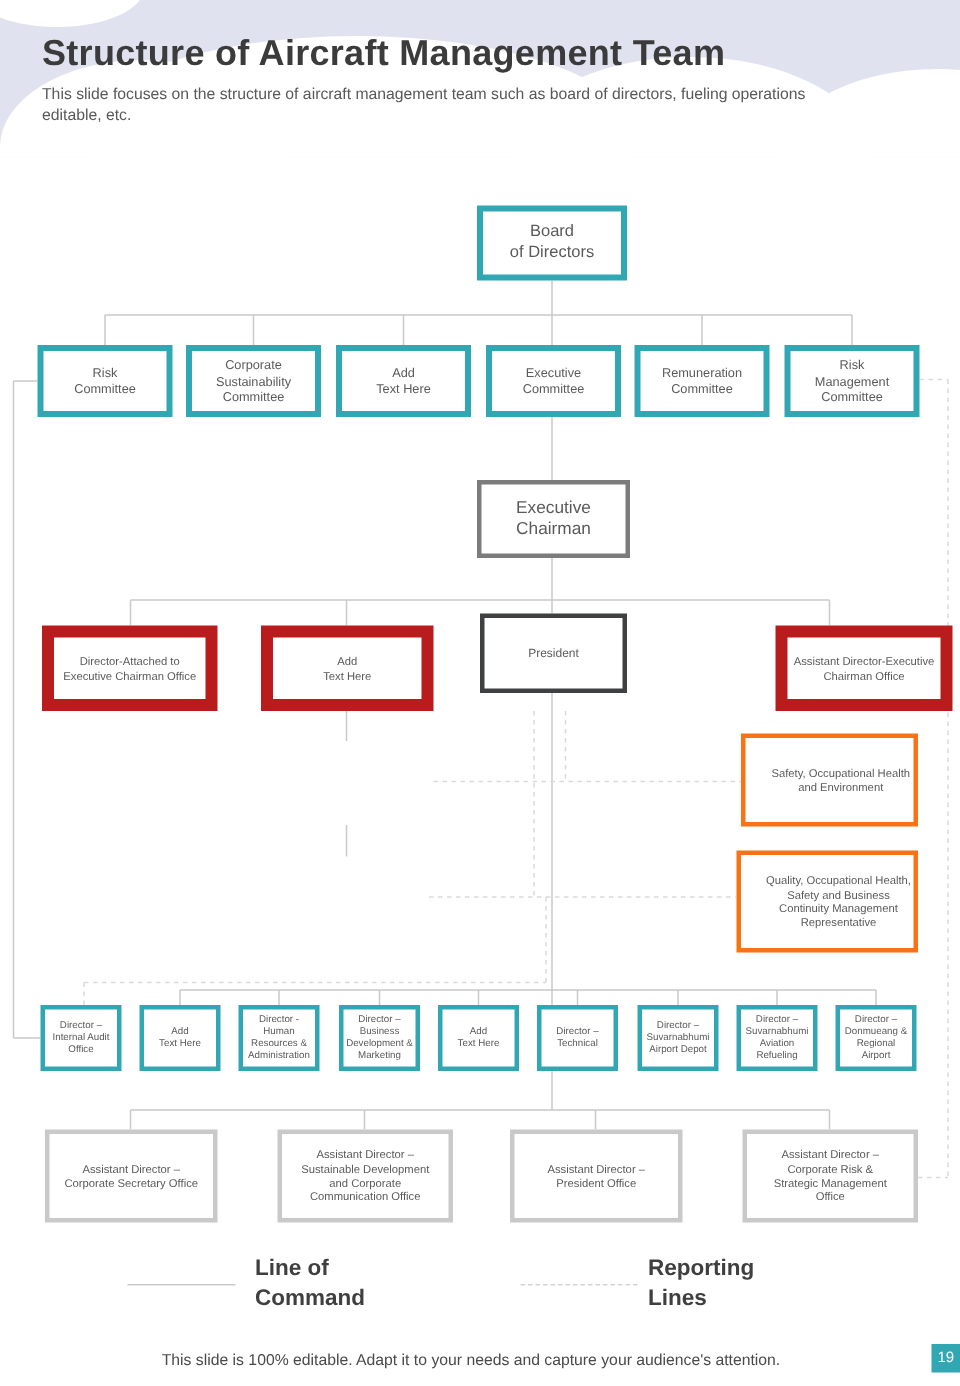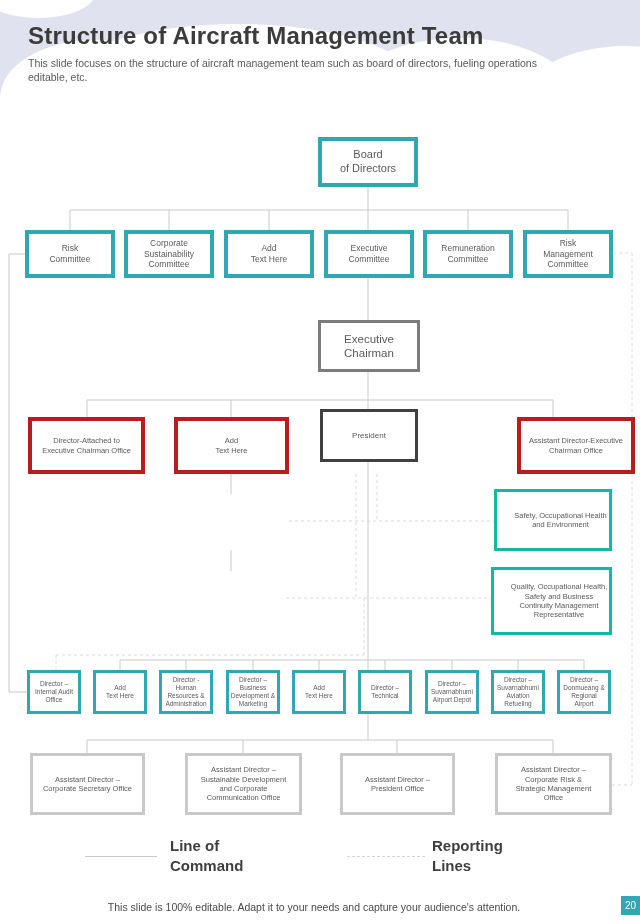--- a/index.html
+++ b/index.html
@@ -15,24 +15,24 @@
   
   #connectors{position:absolute;left:0;top:0;width:640px;height:924px;}
   #connectors line.s{stroke:#c9c9c9;stroke-width:1;}
   #connectors line.d{stroke:#dadada;stroke-width:1;stroke-dasharray:3 3;}
   
   .box{position:absolute;box-sizing:border-box;background:#fff;display:flex;align-items:center;
        justify-content:center;text-align:center;color:#5a5a5a;white-space:pre-line;
        line-height:1.25;z-index:2;}
   .b-teal{border:4px solid #31a7b4;}
   .b-teal-sm{border:3px solid #31a7b4;line-height:1.2;}
-  .b-navy{border:4px solid #b91c1c;text-align:center;}
+  .b-navy{border:8px solid #b91c1c;text-align:center;}
   .b-dark{border:3px solid #3f4041;}
   .b-gray{border:3px solid #7c7c7c;}
-  .b-lav{border:3px solid #14b8a6;padding-left:15px;}
+  .b-lav{border:3px solid #f97316;padding-left:15px;}
   .b-lgray{border:3px solid #c9c9c9;}
   
   .legend-label{position:absolute;font-size:15px;font-weight:bold;color:#3f3f3f;
                 white-space:pre-line;line-height:1.3;}
   .legend-solid{position:absolute;height:0;border-top:1px solid #c9c9c9;}
   .legend-dashed{position:absolute;height:0;border-top:1px dashed #d4d4d4;}
   
   .footer{position:absolute;left:0;top:901px;width:628px;text-align:center;font-size:10.5px;
           color:#4a4a4a;}
   .page-badge{position:absolute;right:0;top:896px;width:19px;height:19px;background:#31a7b4;
@@ -193,15 +193,15 @@
 Office</div>
 
   <div class="legend-solid" style="left:85px;top:856px;width:72px;"></div>
   <div class="legend-label" style="left:170px;top:836px;">Line of
 Command</div>
   <div class="legend-dashed" style="left:347px;top:856px;width:78px;"></div>
   <div class="legend-label" style="left:432px;top:836px;">Reporting
 Lines</div>
 
   <div class="footer">This slide is 100% editable. Adapt it to your needs and capture your audience's attention.</div>
-  <div class="page-badge">20</div>
+  <div class="page-badge">19</div>
 
 </div>
 
 </body></html>

